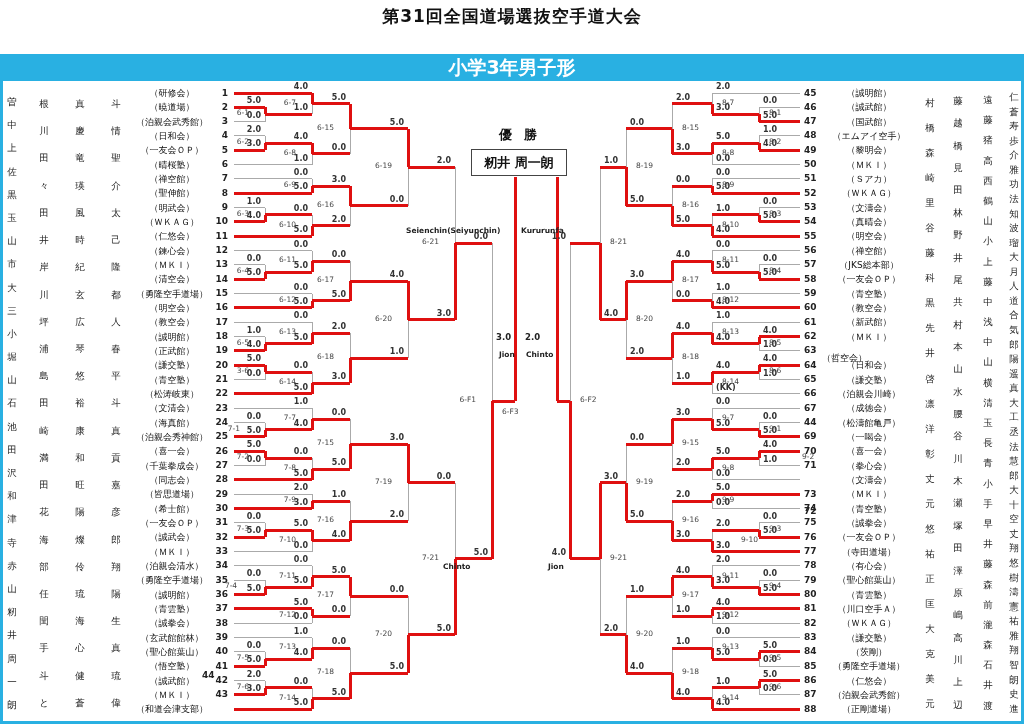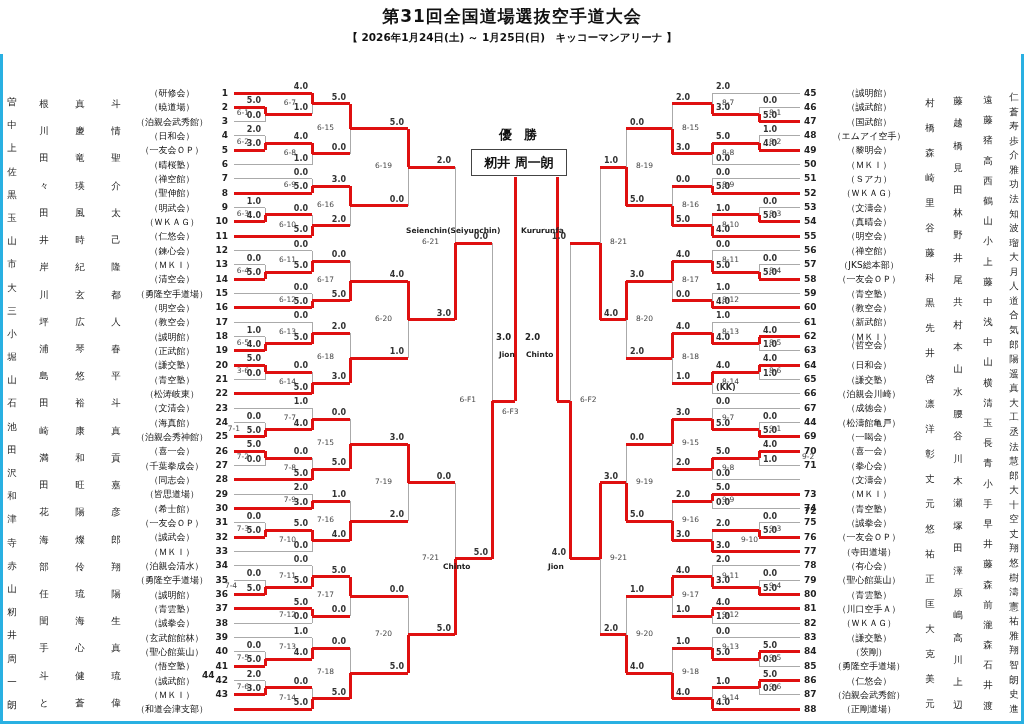--- a/index.html
+++ b/index.html
@@ -23,21 +23,21 @@
   .strip{position:absolute;font-size:9.5px;color:#222;white-space:pre;text-align:center;width:16px;overflow:hidden;z-index:0;}
   #champ-label{top:126px;left:460px;width:116px;text-align:center;font-size:13px;font-weight:bold;letter-spacing:12px;text-indent:12px;color:#111;z-index:6;}
   #champ-box{top:149px;left:471px;width:94px;height:25px;border:1.5px solid #444;background:#fff;
              text-align:center;line-height:25px;font-size:13px;font-weight:bold;color:#111;z-index:6;}
 </style>
 </head>
 <body>
 
 <div id="page">
   <div class="abs" id="title">第31回全国道場選抜空手道大会</div>
-  <div class="abs" id="subtitle">【 2026年1月24日(土) ～ 1月25日(日)　キッコーマンアリーナ 】</div>
+  <div class="abs" id="banner" style="background: rgb(41, 176, 226);">小学3年男子形</div>
   <div class="abs" id="frame" style="border-color: rgb(41, 176, 226);"></div>
   <div id="bracket">
       <div class="num" style="left: 202px; top: 87.5px; width: 26px; text-align: right;">1</div>
       <div class="dojo" style="left: 128px; top: 87px; width: 88px; text-align: center;">（研修会）</div>
       <div class="ln red" style="left: 234px; width: 78px; top: 91.5px; height: 3px;"></div>
       <div class="num" style="left: 202px; top: 101.832px; width: 26px; text-align: right;">2</div>
       <div class="dojo" style="left: 128px; top: 101.332px; width: 88px; text-align: center;">（暁道場）</div>
       <div class="ln red" style="left: 234px; width: 31px; top: 105.832px; height: 3px;"></div>
       <div class="num" style="left: 202px; top: 116.164px; width: 26px; text-align: right;">3</div>
       <div class="dojo" style="left: 128px; top: 115.664px; width: 88px; text-align: center;">（泊親会武秀館）</div>
@@ -213,21 +213,21 @@
       <div class="num" style="left: 804px; top: 302.48px; width: 26px; text-align: left;">60</div>
       <div class="dojo" style="left: 822px; top: 301.98px; width: 94px; text-align: center;">（教空会）</div>
       <div class="ln red" style="left: 712px; width: 88px; top: 306.48px; height: 3px;"></div>
       <div class="num" style="left: 804px; top: 316.812px; width: 26px; text-align: left;">61</div>
       <div class="dojo" style="left: 822px; top: 316.312px; width: 94px; text-align: center;">（新武館）</div>
       <div class="ln" style="left: 712px; width: 88px; top: 321.812px; height: 1px;"></div>
       <div class="num" style="left: 804px; top: 331.144px; width: 26px; text-align: left;">62</div>
       <div class="dojo" style="left: 822px; top: 330.644px; width: 94px; text-align: center;">（ＭＫＩ）</div>
       <div class="ln red" style="left: 759px; width: 41px; top: 335.144px; height: 3px;"></div>
       <div class="num" style="left: 804px; top: 345.476px; width: 26px; text-align: left;">63</div>
-      <div class="dojo" style="left: 822px; top: 339px; width: 94px; text-align: center;">（哲空会）</div>
+      <div class="dojo" style="left: 822px; top: 352px; width: 94px; ">（哲空会）</div>
       <div class="ln" style="left: 759px; width: 41px; top: 350.476px; height: 1px;"></div>
       <div class="num" style="left: 804px; top: 359.808px; width: 26px; text-align: left;">64</div>
       <div class="dojo" style="left: 822px; top: 359.308px; width: 94px; text-align: center;">（日和会）</div>
       <div class="ln red" style="left: 759px; width: 41px; top: 363.808px; height: 3px;"></div>
       <div class="num" style="left: 804px; top: 374.14px; width: 26px; text-align: left;">65</div>
       <div class="dojo" style="left: 822px; top: 373.64px; width: 94px; text-align: center;">（謙交塾）</div>
       <div class="ln" style="left: 759px; width: 41px; top: 379.14px; height: 1px;"></div>
       <div class="num" style="left: 804px; top: 388.472px; width: 26px; text-align: left;">66</div>
       <div class="dojo" style="left: 822px; top: 387.972px; width: 94px; text-align: center;">（泊親会川崎）</div>
       <div class="ln" style="left: 712px; width: 88px; top: 393.472px; height: 1px;"></div>

